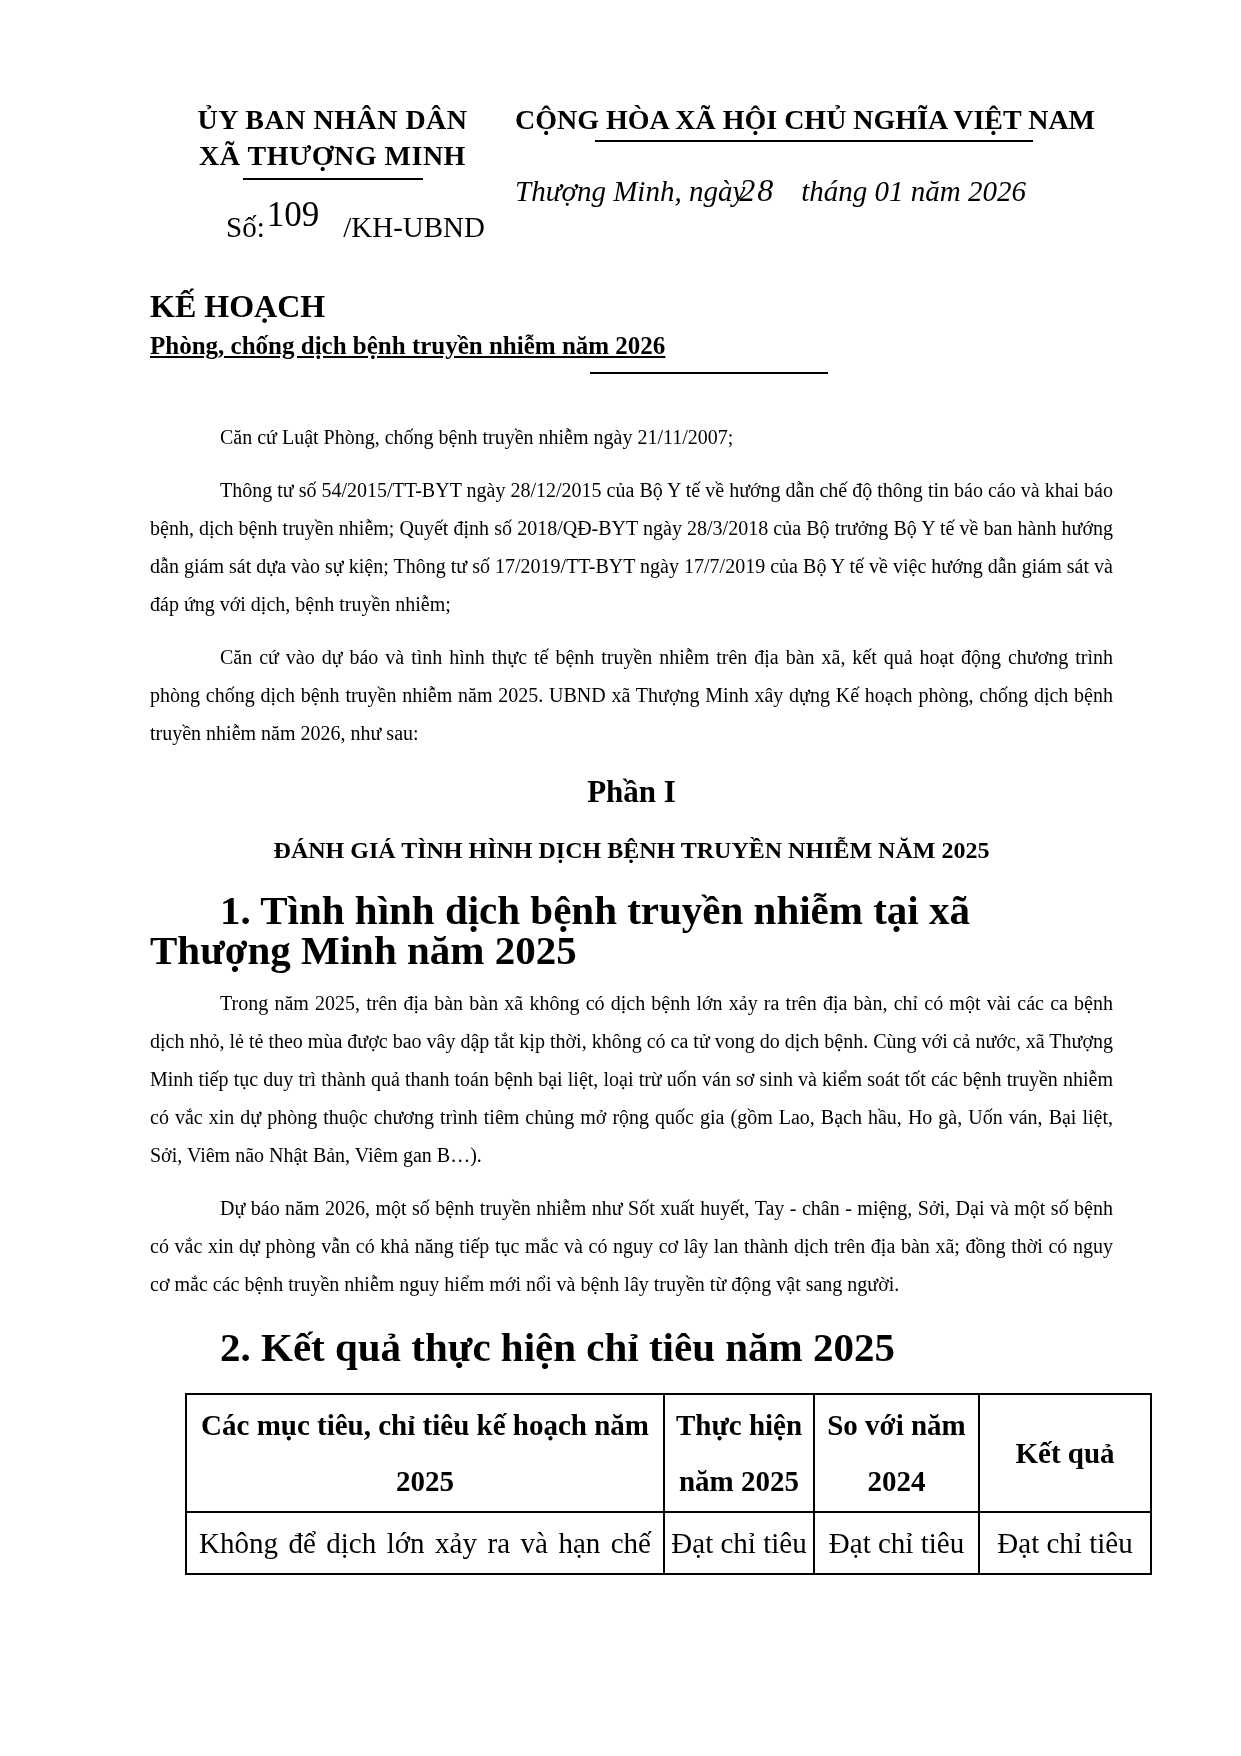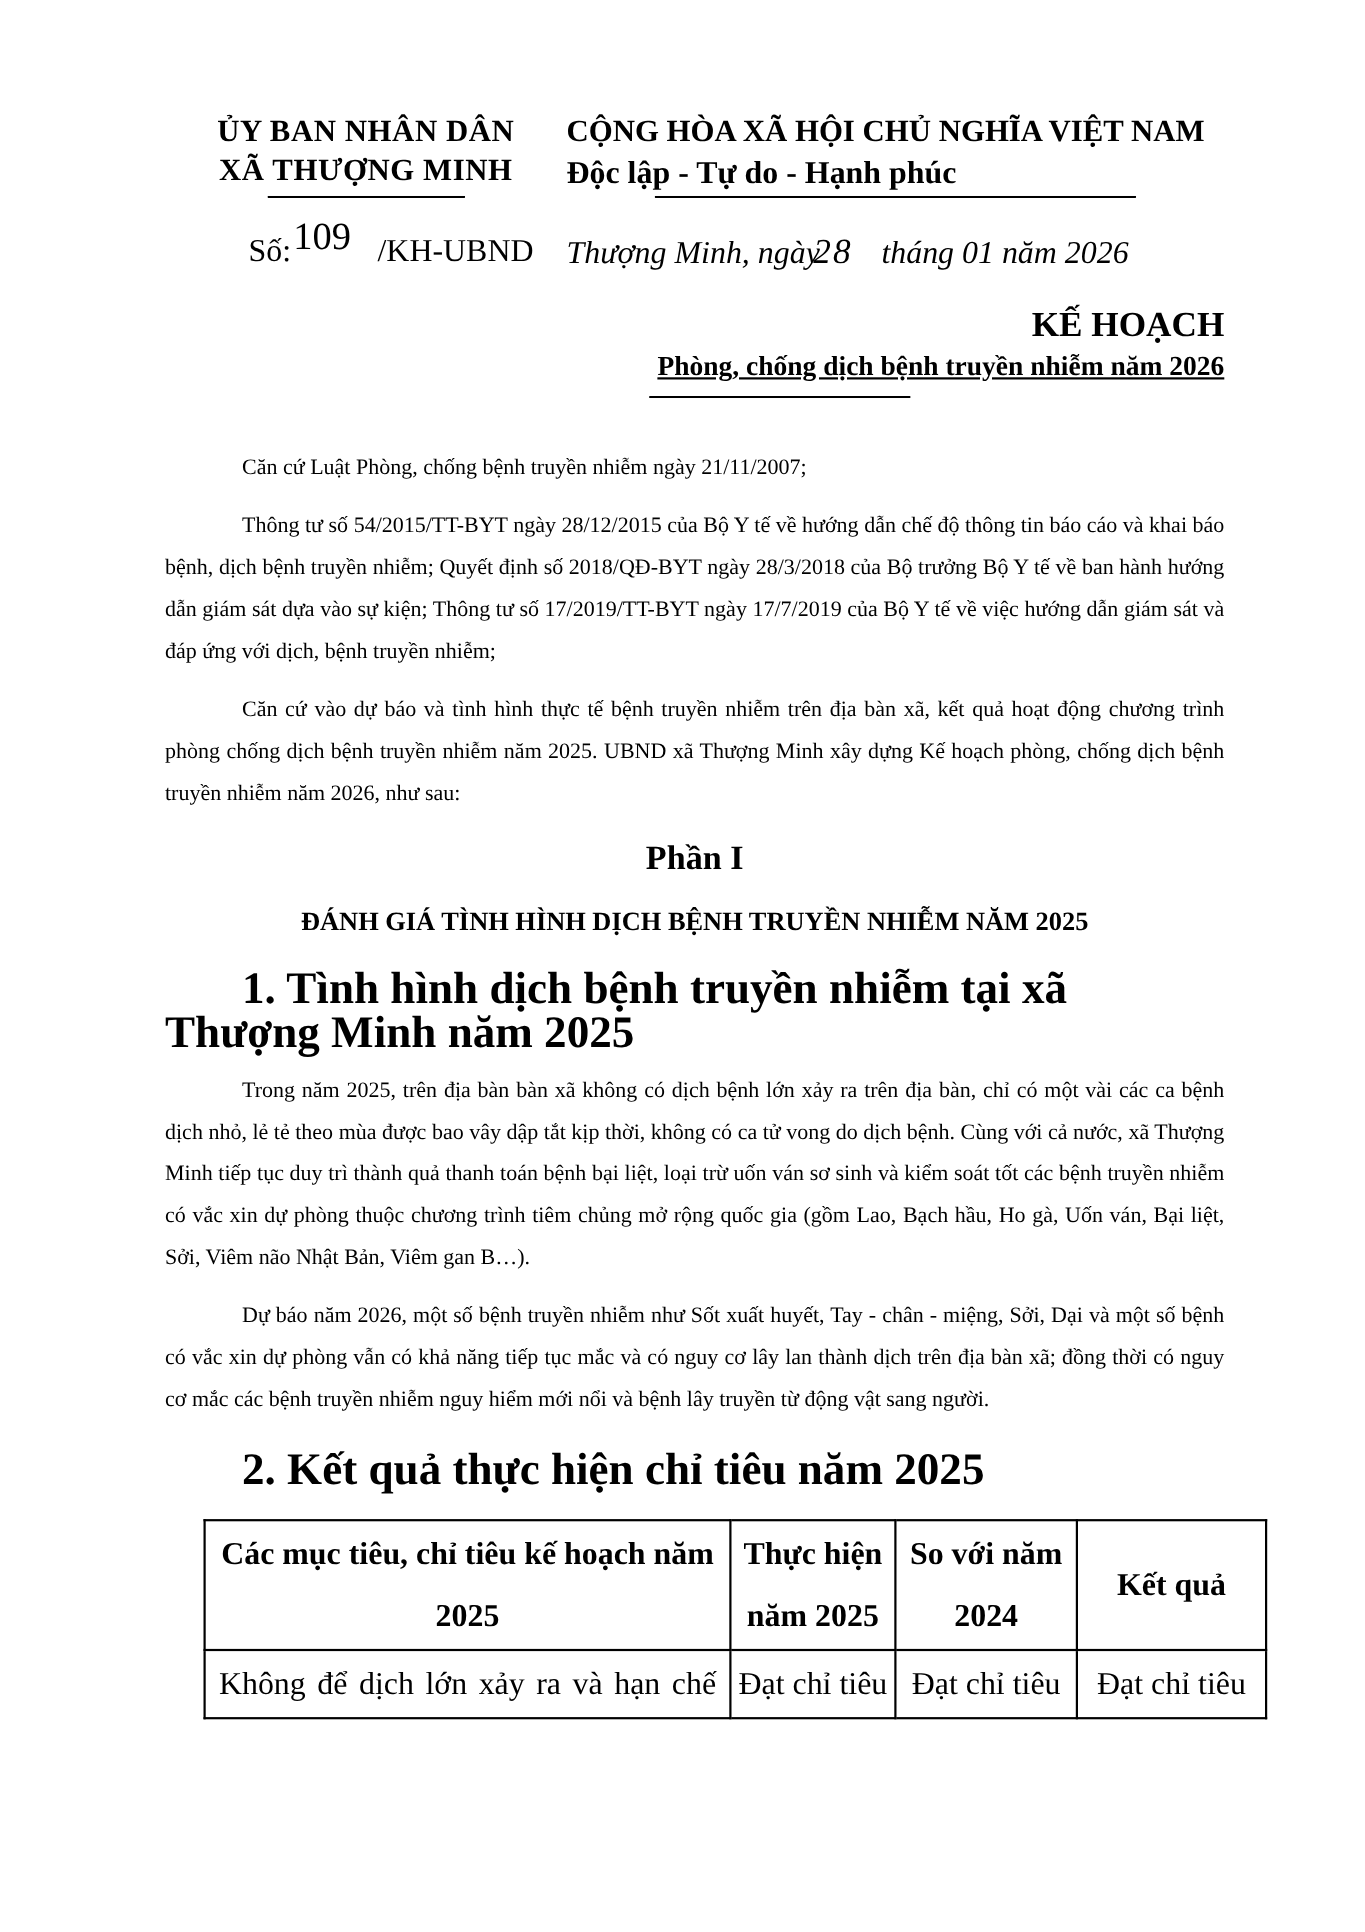--- a/index.html
+++ b/index.html
@@ -1,15 +1,15 @@
 <!DOCTYPE html>
 <html><head>
 <meta charset="utf-8">
 <style>
-  * { margin: 0; padding: 0; box-sizing: border-box; border-radius: 22px; }
+  * { margin: 0; padding: 0; box-sizing: border-box; }
   html, body { background: #ffffff; }
   body {
     font-family: "Liberation Serif", "DejaVu Serif", serif;
     color: #000000;
     width: 1241px;
   }
   .page {
     position: relative;
     width: 1241px;
     height: 1756px;
@@ -79,21 +79,21 @@
     font-size: 29px;
     white-space: nowrap;
   }
   .date-day {
     font-size: 32px;
     margin-left: -6px;
     letter-spacing: 2px;
   }
   .date-suffix { margin-left: 26px; }
   
-  .title-block { margin-top: 27px; text-align: right; }
+  .title-block { margin-top: 40px; text-align: left; }
   .title-line1 { font-weight: bold; font-size: 32px; line-height: 40px; }
   .title-line2 { font-weight: bold; font-size: 25px; line-height: 40px; text-decoration: underline; }
   .rule-title {
     border-top: 2px solid #000;
     width: 238px;
     margin: 6px auto 0 auto;
     margin-left: 440px;
     height: 0;
   }
   
@@ -172,21 +172,20 @@
     <div class="hdr-left">
       <div class="org-line1">ỦY BAN NHÂN DÂN</div>
       <div class="org-line2">XÃ THƯỢNG MINH</div>
       <div class="rule-short"></div>
       <div class="so-line">
         <span>Số:</span><span class="so-number">109</span><span class="so-suffix">/KH-UBND</span>
       </div>
     </div>
     <div class="hdr-right">
       <div class="nat-line1">CỘNG HÒA XÃ HỘI CHỦ NGHĨA VIỆT NAM</div>
-      <div class="nat-line2">Độc lập - Tự do - Hạnh phúc</div>
       <div class="rule-motto"></div>
       <div class="date-line">
         <span>Thượng Minh, ngày</span><span class="date-day">28</span><span class="date-suffix">tháng 01 năm 2026</span>
       </div>
     </div>
   </div>
 
   <div class="title-block">
     <div class="title-line1">KẾ HOẠCH</div>
     <div class="title-line2">Phòng, chống dịch bệnh truyền nhiễm năm 2026</div>

